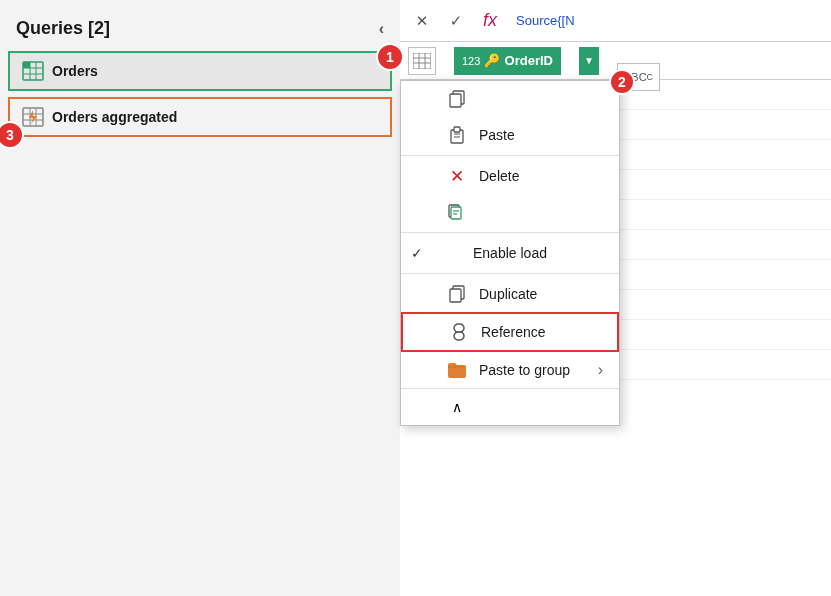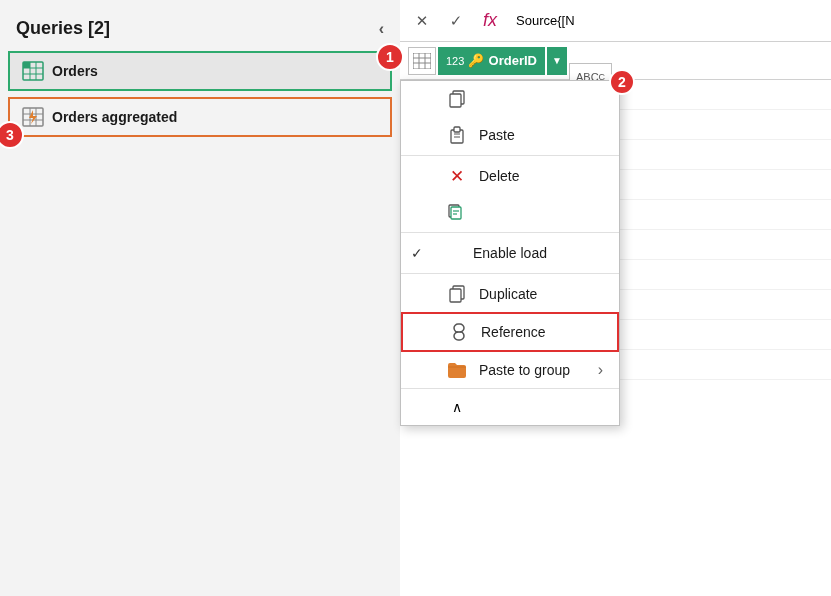--- a/index.html
+++ b/index.html
@@ -105,33 +105,33 @@
       justify-content: center;
       cursor: pointer;
       border: none;
       background: none;
       font-size: 16px;
     }
 
     .formula-bar-text {
       flex: 1;
       font-size: 13px;
-      color: #000000;
+      color: #1d4ed8;
       padding: 2px 6px;
     }
 
     
     .col-header-bar {
       display: flex;
       align-items: center;
       border-bottom: 1px solid #d0d0d0;
       padding: 4px 8px;
       background: white;
       height: 38px;
-      gap: 2px;
+      gap: 18px;
     }
 
     .col-header-icon {
       width: 28px;
       height: 28px;
       background: white;
       border: 1px solid #c0c0c0;
       display: flex;
       align-items: center;
       justify-content: center;

